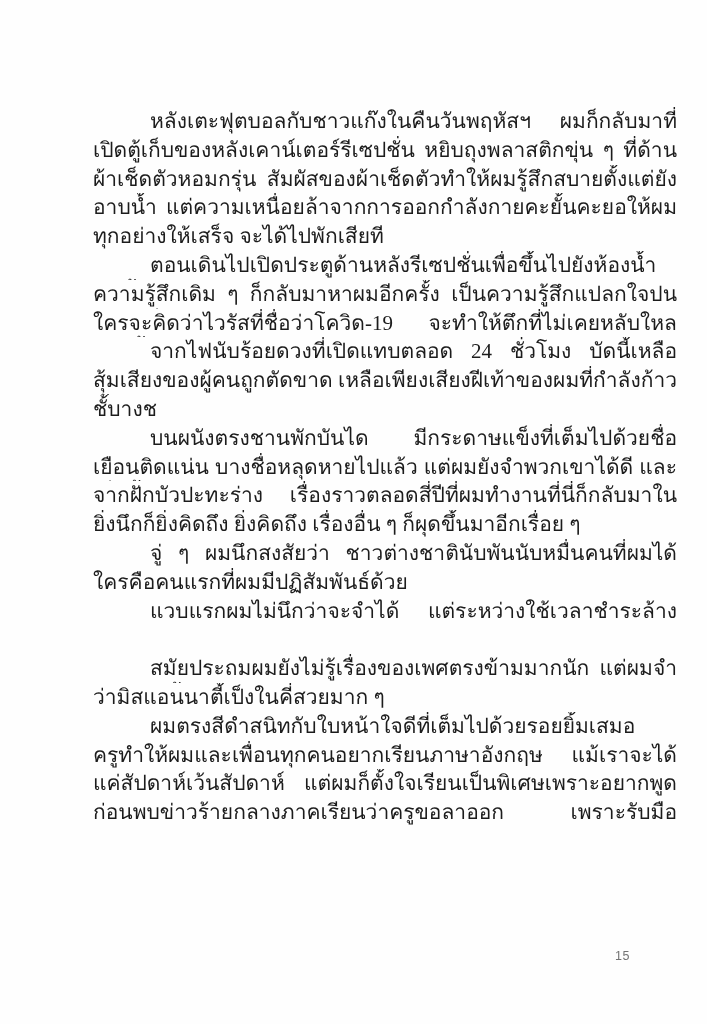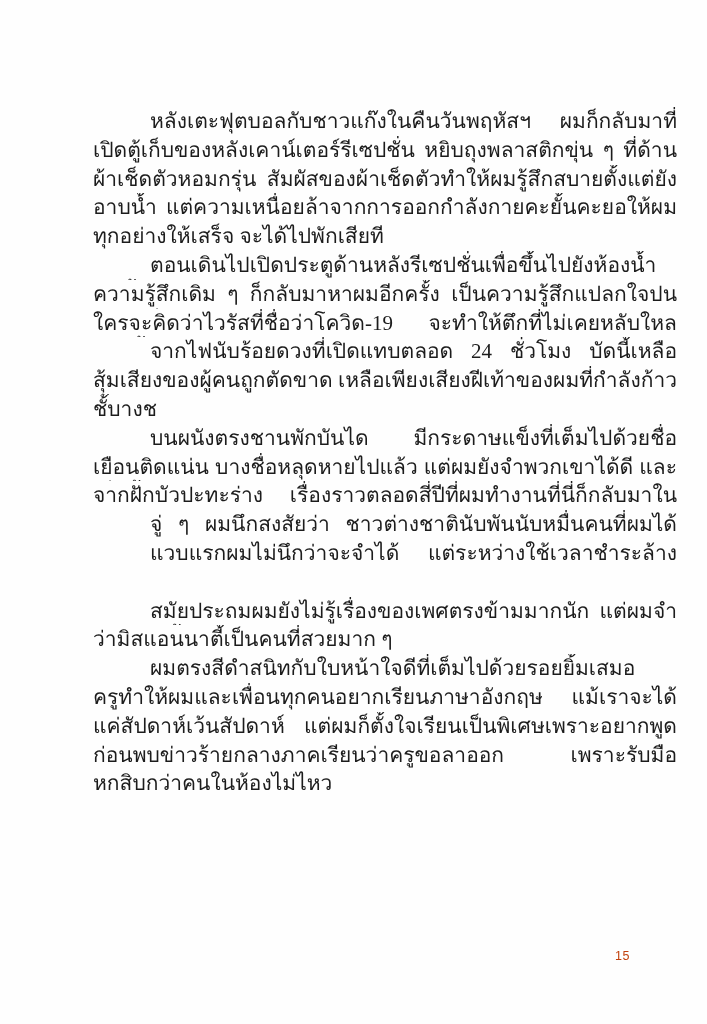--- a/index.html
+++ b/index.html
@@ -33,21 +33,21 @@
   }
   .line.first { text-indent: 57px; }
   .line.last { text-align-last: left; }
   .section-break { height: 28.8px; }
   .page-number {
     position: absolute;
     left: 615px; top: 948px;
     width: 30px;
     font-size: 12.5px;
     line-height: 16px;
-    color: #c2410c;
+    color: #737373;
     letter-spacing: 0.5px;
     font-family: "Liberation Sans", "DejaVu Sans", sans-serif;
   }
 </style>
 </head>
 <body>
 
 <div class="page">
   <div class="text-block">
       <div class="paragraph">
@@ -64,34 +64,35 @@
       </div>
       <div class="paragraph">
         <div class="line first">จากไฟนับร้อยดวงที่เปิดแทบตลอด 24 ชั่วโมง บัดนี้เหลือเพียงหลักหน่วย</div>
         <div class="line">สุ้มเสียงของผู้คนถูกตัดขาด เหลือเพียงเสียงฝีเท้าของผมที่กำลังก้าวขึ้นไป</div>
         <div class="line last">ชั้บางช</div>
       </div>
       <div class="paragraph">
         <div class="line first">บนผนังตรงชานพักบันได มีกระดาษแข็งที่เต็มไปด้วยชื่อแขกผู้เคยมา</div>
         <div class="line">เยือนติดแน่น บางชื่อหลุดหายไปแล้ว แต่ผมยังจำพวกเขาได้ดี และเมื่อน้ำ</div>
         <div class="line">จากฝักบัวปะทะร่าง เรื่องราวตลอดสี่ปีที่ผมทำงานที่นี่ก็กลับมาในความคิด</div>
+        <div class="line last">ยิ่งนึกก็ยิ่งคิดถึง ยิ่งคิดถึง เรื่องอื่น ๆ ก็ผุดขึ้นมาอีกเรื่อย ๆ</div>
       </div>
       <div class="paragraph">
         <div class="line first">จู่ ๆ ผมนึกสงสัยว่า ชาวต่างชาตินับพันนับหมื่นคนที่ผมได้พบปะพูดคุย</div>
+        <div class="line last">ใครคือคนแรกที่ผมมีปฏิสัมพันธ์ด้วย</div>
       </div>
       <div class="paragraph">
         <div class="line first">แวบแรกผมไม่นึกว่าจะจำได้ แต่ระหว่างใช้เวลาชำระล้างร่างกาย ผมพบ</div>
       </div>
       <div class="section-break"></div>
       <div class="paragraph">
         <div class="line first">สมัยประถมผมยังไม่รู้เรื่องของเพศตรงข้ามมากนัก แต่ผมจำได้ถึงวันนี้</div>
-        <div class="line last">ว่ามิสแอนนาตี้เป็นคนที่สวยมาก ๆ</div>
+        <div class="line last">ว่ามิสแอนนาตี้เป็งในคี่สวยมาก ๆ</div>
       </div>
       <div class="paragraph">
         <div class="line first">ผมตรงสีดำสนิทกับใบหน้าใจดีที่เต็มไปด้วยรอยยิ้มเสมอ ความสวยของ</div>
         <div class="line">ครูทำให้ผมและเพื่อนทุกคนอยากเรียนภาษาอังกฤษ แม้เราจะได้เรียนกับเธอ</div>
         <div class="line">แค่สัปดาห์เว้นสัปดาห์ แต่ผมก็ตั้งใจเรียนเป็นพิเศษเพราะอยากพูดคุยกับครู</div>
         <div class="line">ก่อนพบข่าวร้ายกลางภาคเรียนว่าครูขอลาออก เพราะรับมือนักเรียนชายล้วน</div>
-        <div class="line last">หกสิบกว่าคนในห้องไม่ไหว</div>
       </div>
     </div>
   <div class="page-number">15</div>
 </div>
 
 </body></html>

